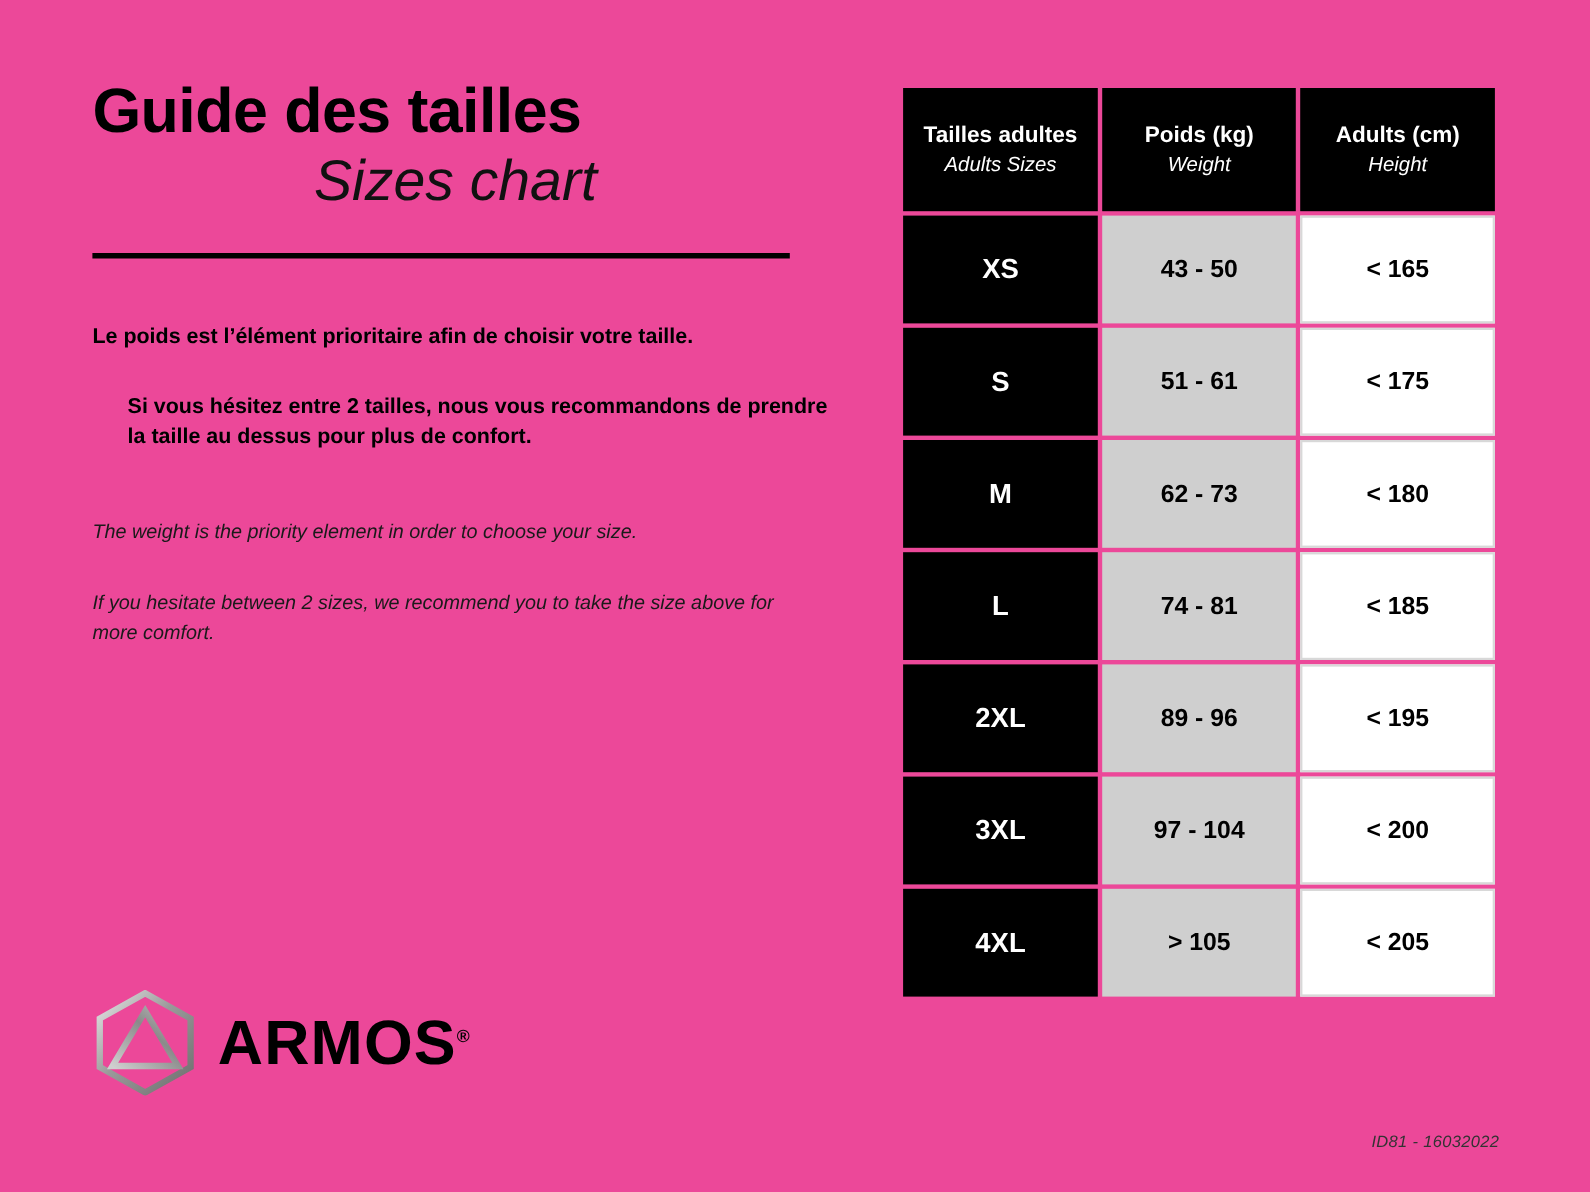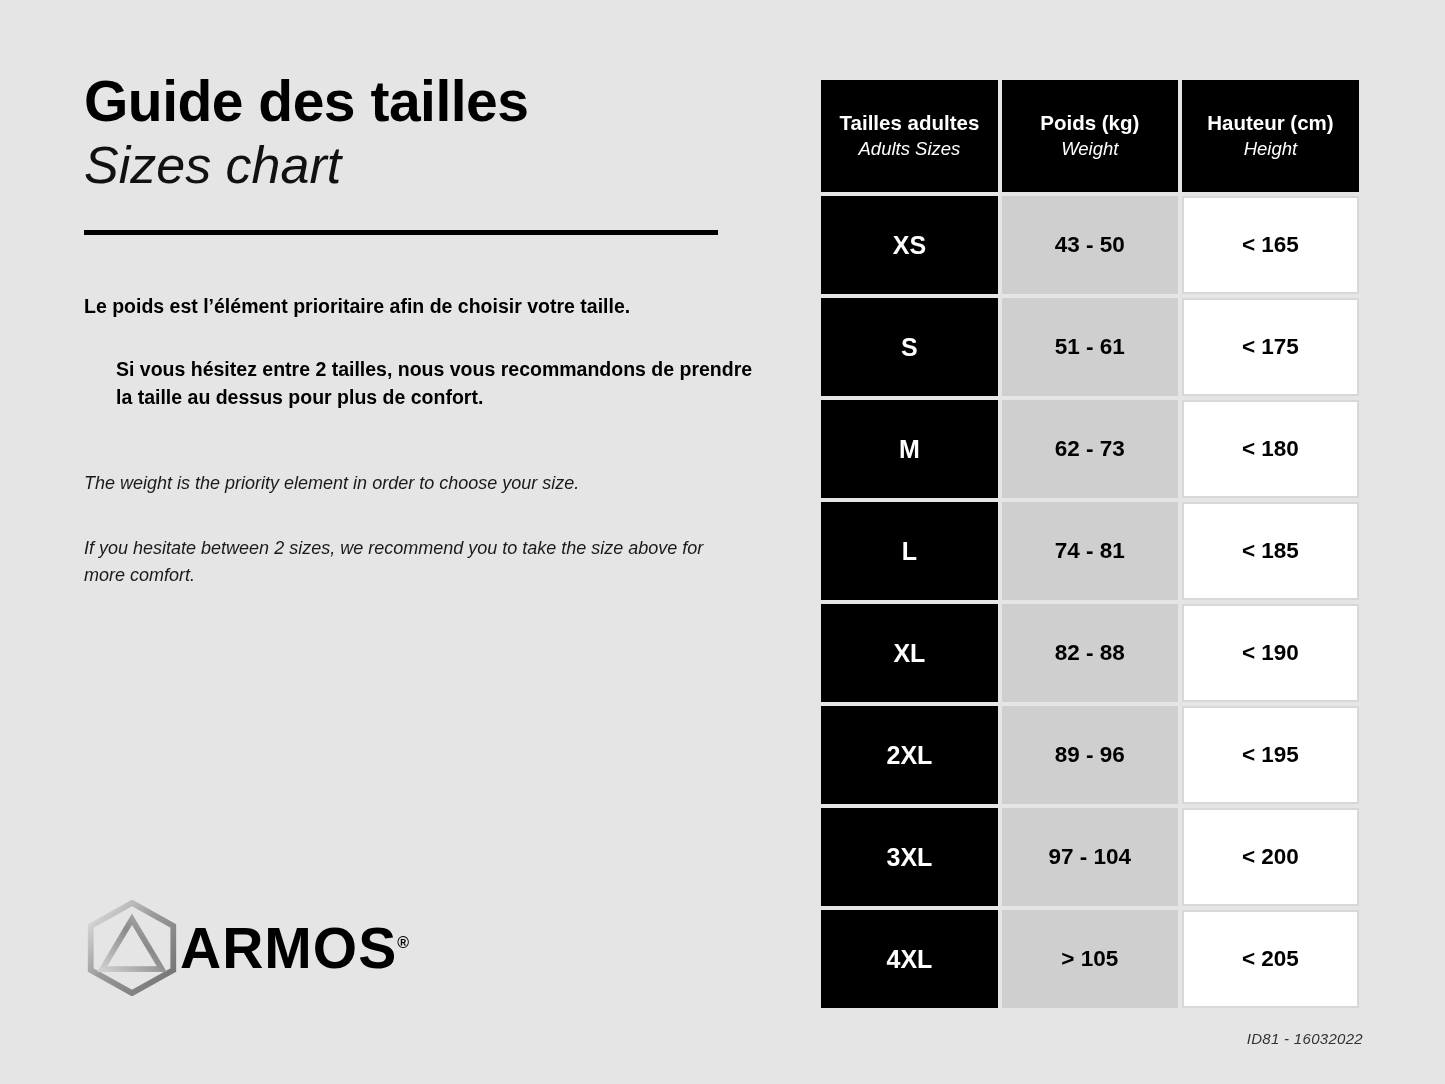--- a/index.html
+++ b/index.html
@@ -8,21 +8,21 @@
     height: 1084px;
     background: #ffffff;
     font-family: "Liberation Sans", sans-serif;
     color: #000000;
     overflow: hidden;
   }
   .page {
     position: relative;
     width: 1445px;
     height: 1084px;
-    background: #e5e5e5;
+    background: #ec4899;
   }
 
   
   .left-col {
     position: absolute;
     left: 84px;
     top: 72px;
     width: 660px;
   }
   .title-fr {
@@ -32,20 +32,21 @@
     line-height: 1.05;
     color: #000;
   }
   .title-en {
     font-size: 52px;
     font-style: italic;
     font-weight: 400;
     line-height: 1.15;
     margin-top: 4px;
     color: #111;
+    text-align: center;
   }
   .rule {
     width: 634px;
     height: 5px;
     background: #000;
     margin-top: 34px;
   }
   .para-bold {
     font-size: 19.5px;
     font-weight: bold;
@@ -64,20 +65,21 @@
   .p3 { margin-top: 58px; }
   .p4 { margin-top: 38px; width: 655px; font-style: italic; }
 
   
   .logo-wrap {
     position: absolute;
     left: 84px;
     top: 900px;
     display: flex;
     align-items: center;
+    gap: 18px;
   }
   .logo-mark { width: 96px; height: 96px; display: block; }
   .logo-text {
     font-size: 57px;
     font-weight: bold;
     letter-spacing: 1px;
     line-height: 1;
     position: relative;
     color: #000;
   }
@@ -202,21 +204,21 @@
       <tr>
         <th class="th-cell">
           <span class="th-fr">Tailles adultes</span>
           <span class="th-en">Adults Sizes</span>
         </th>
         <th class="th-cell">
           <span class="th-fr">Poids (kg)</span>
           <span class="th-en">Weight</span>
         </th>
         <th class="th-cell">
-          <span class="th-fr">Hauteur (cm)</span>
+          <span class="th-fr">Adults (cm)</span>
           <span class="th-en">Height</span>
         </th>
       </tr>
     </thead>
     <tbody>
       <tr>
         <td class="cell-size">XS</td>
         <td class="cell-weight">43 - 50</td>
         <td class="cell-height">&lt; 165</td>
       </tr>
@@ -229,25 +231,20 @@
         <td class="cell-size">M</td>
         <td class="cell-weight">62 - 73</td>
         <td class="cell-height">&lt; 180</td>
       </tr>
       <tr>
         <td class="cell-size">L</td>
         <td class="cell-weight">74 - 81</td>
         <td class="cell-height">&lt; 185</td>
       </tr>
       <tr>
-        <td class="cell-size">XL</td>
-        <td class="cell-weight">82 - 88</td>
-        <td class="cell-height">&lt; 190</td>
-      </tr>
-      <tr>
         <td class="cell-size">2XL</td>
         <td class="cell-weight">89 - 96</td>
         <td class="cell-height">&lt; 195</td>
       </tr>
       <tr>
         <td class="cell-size">3XL</td>
         <td class="cell-weight">97 - 104</td>
         <td class="cell-height">&lt; 200</td>
       </tr>
       <tr>

